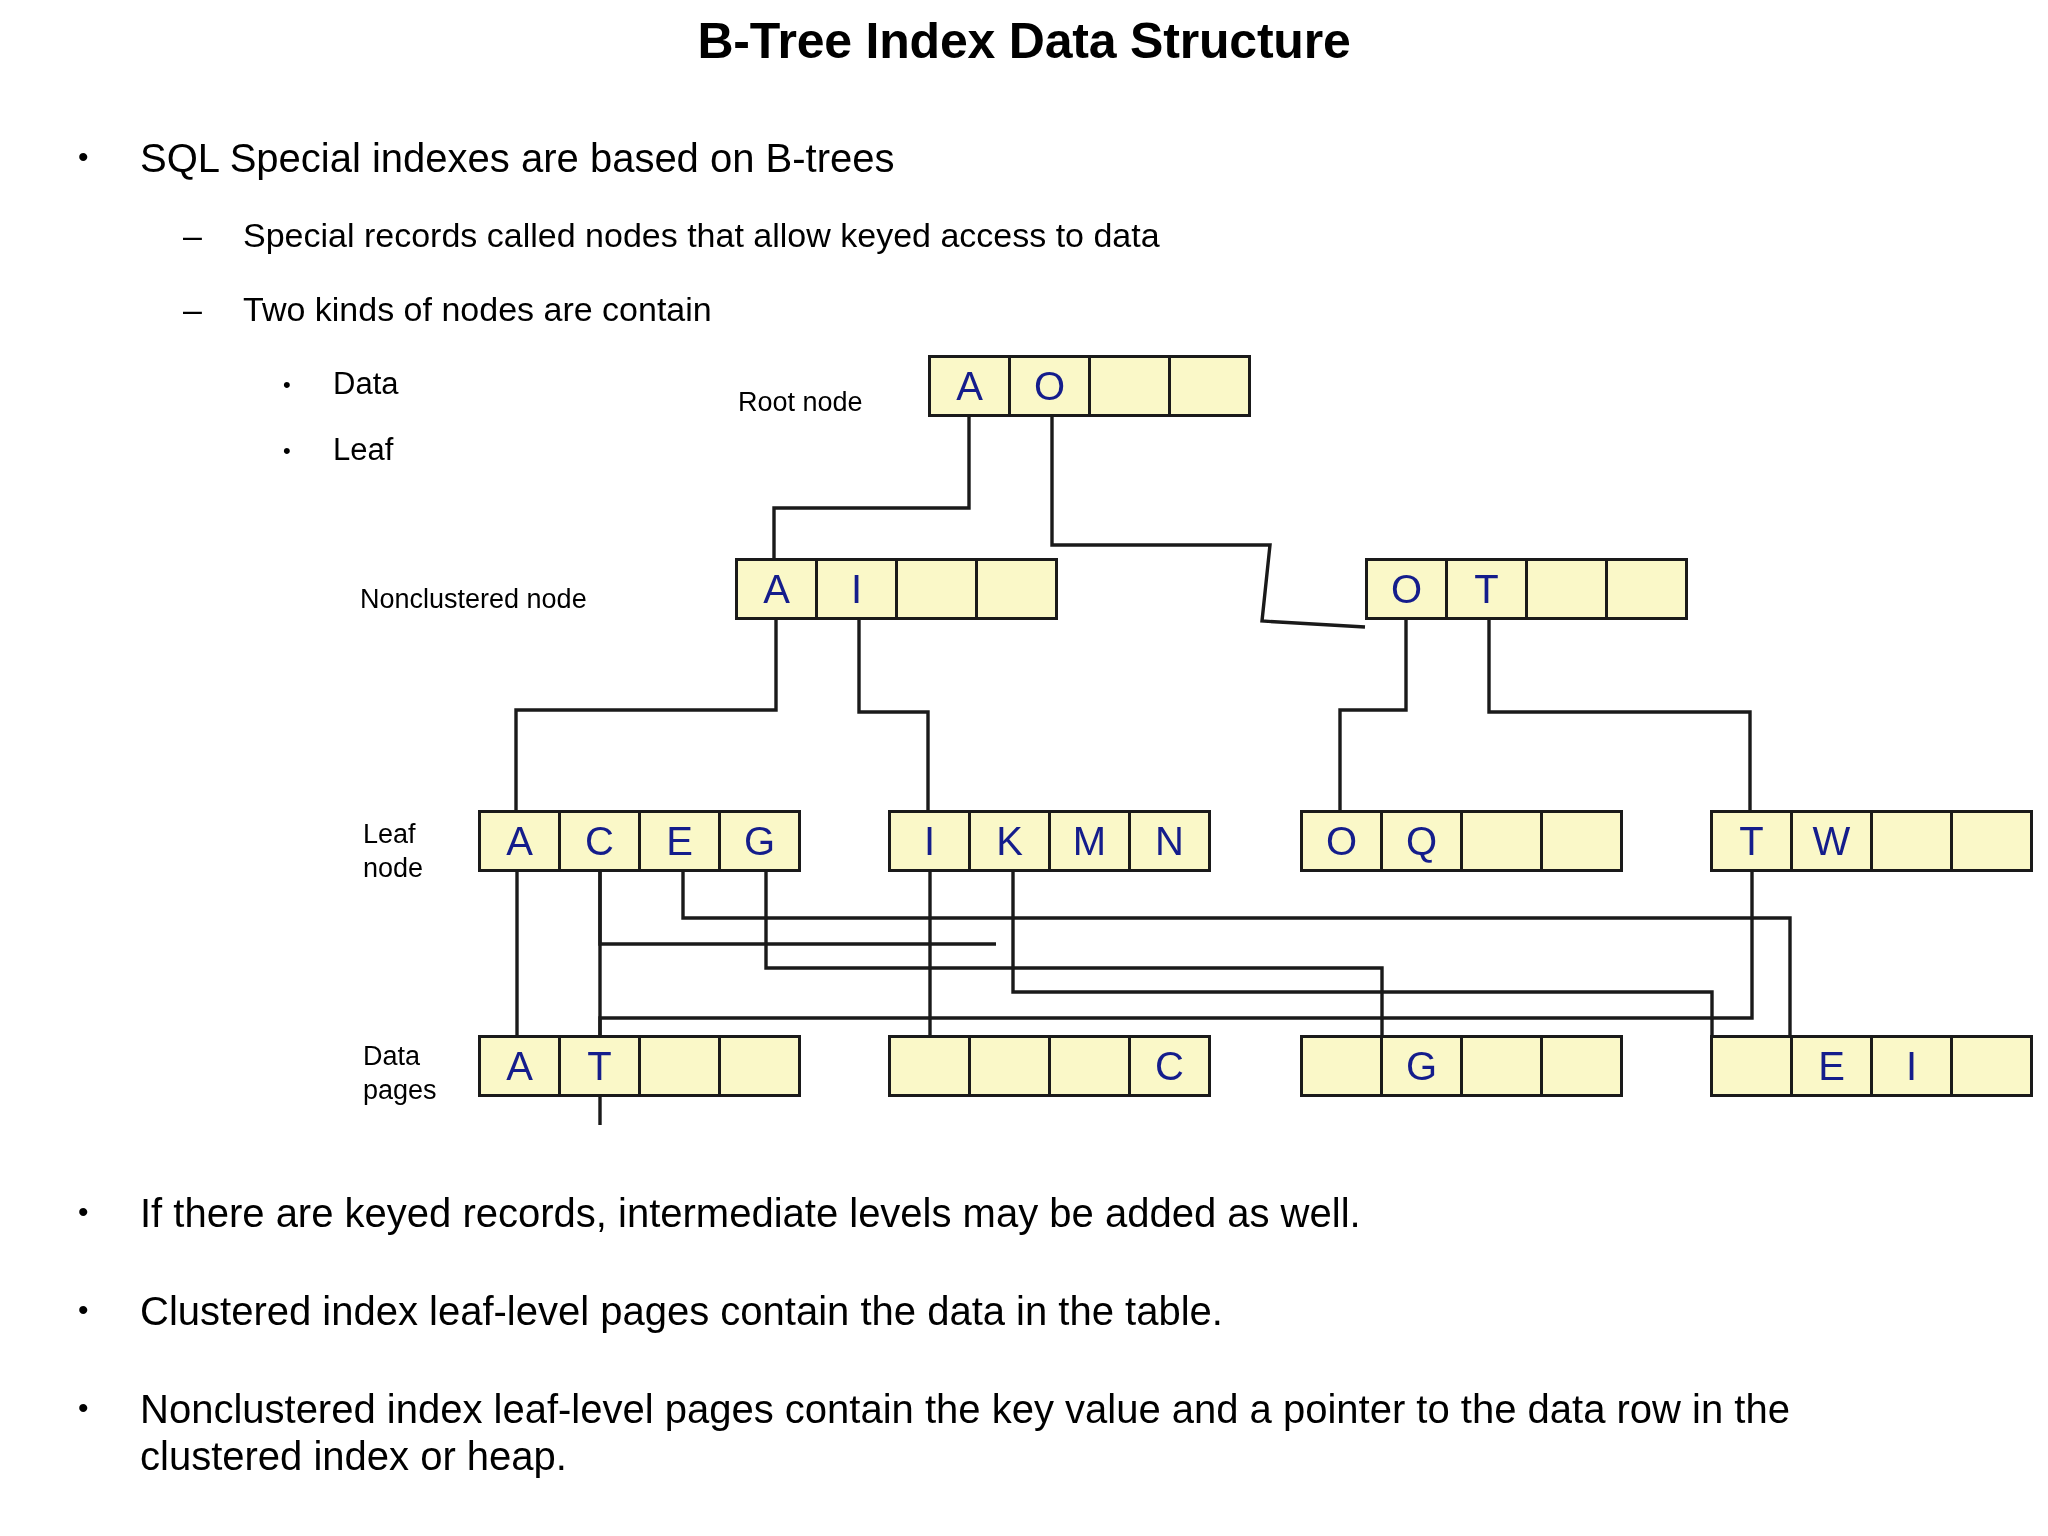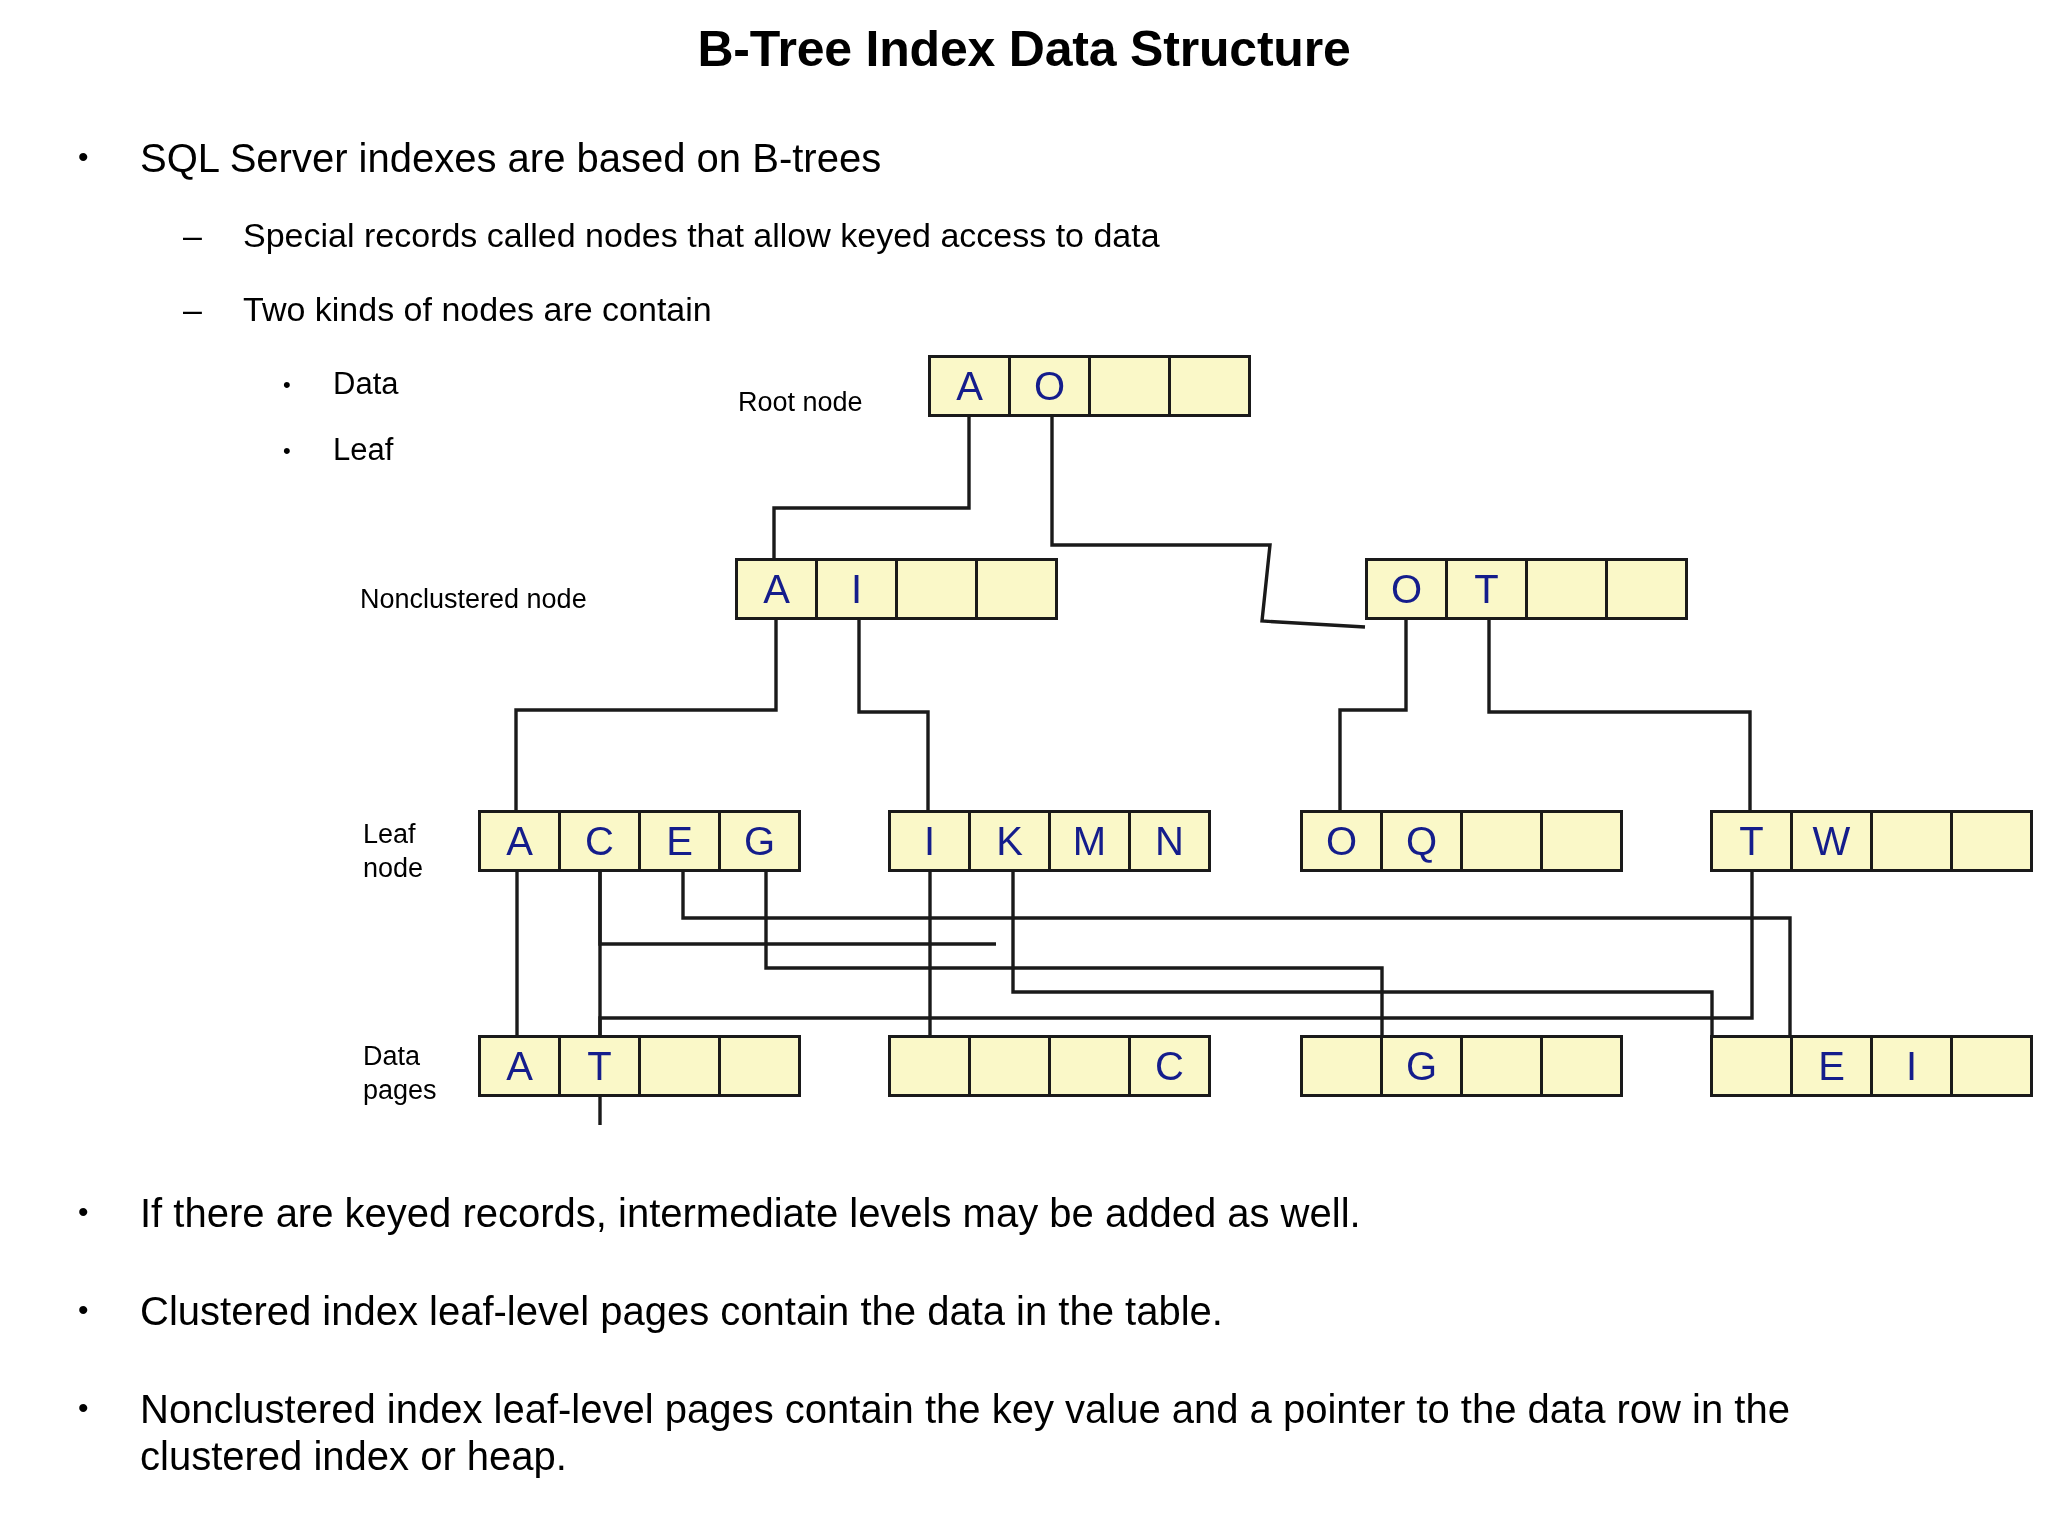--- a/index.html
+++ b/index.html
@@ -7,21 +7,21 @@
     width:2048px;height:1536px;
     background:#ffffff;
     font-family:"Liberation Sans","DejaVu Sans",sans-serif;
     color:#000000;
     overflow:hidden;
     position:relative;
   }
   #slide{position:relative;width:2048px;height:1536px;}
 
   .title{
-    position:absolute;top:20px;left:0;width:2048px;
+    position:absolute;top:12px;left:0;width:2048px;
     text-align:center;
     font-size:50px;font-weight:bold;
     letter-spacing:-0.2px;
     color:#000;
   }
 
   
   .bul{position:absolute;display:flex;align-items:flex-start;}
   .bul .mk{flex:0 0 auto;text-align:left;}
   .bul .tx{flex:1 1 auto;}
@@ -56,21 +56,21 @@
 </style>
 </head>
 <body>
 
 <div id="slide">
 
   <div class="title">B-Tree Index Data Structure</div>
 
   <div class="bul lvl1" style="left:78px;top:135px;width:1350px;">
     <span class="mk">•</span>
-    <span class="tx"><span>SQL Server indexes are based on </span><span class="it">B-trees</span></span>
+    <span class="tx"><span>SQL Special indexes are based on </span><span class="it">B-trees</span></span>
   </div>
 
   <div class="bul lvl2" style="left:183px;top:215px;width:1450px;">
     <span class="mk">–</span>
     <span class="tx">Special records called nodes that allow keyed access to data</span>
   </div>
 
   <div class="bul lvl2" style="left:183px;top:289px;width:1450px;">
     <span class="mk">–</span>
     <span class="tx">Two kinds of nodes are contain</span>

